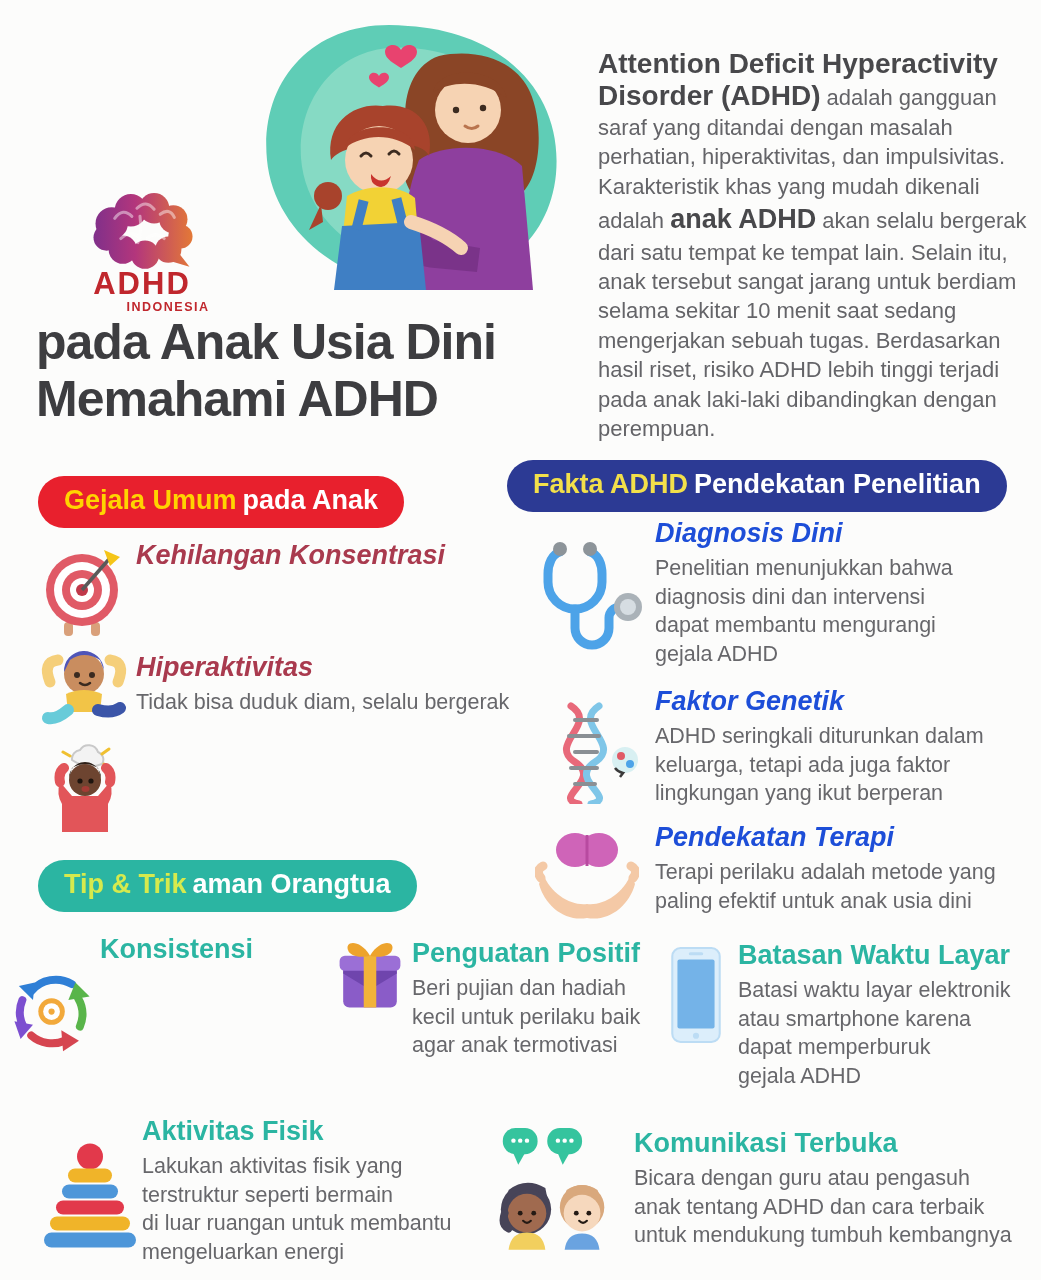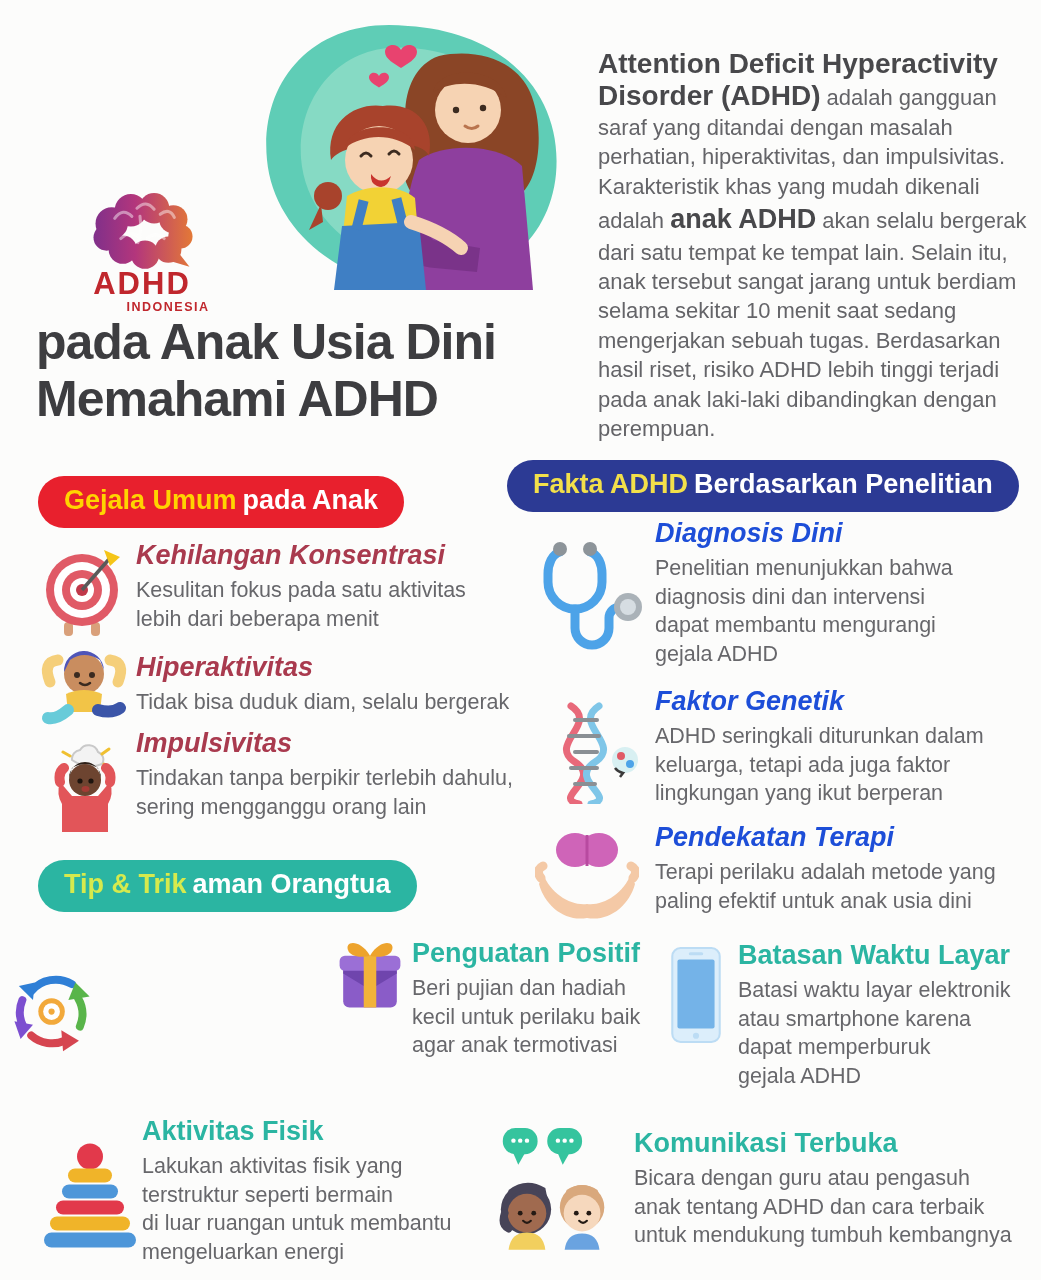--- a/index.html
+++ b/index.html
@@ -135,22 +135,20 @@
         <circle cx="42" cy="42" r="28" fill="#ffffff"></circle>
       <circle cx="42" cy="42" r="20" fill="#e05a66"></circle>
         <circle cx="42" cy="42" r="12" fill="#ffffff"></circle>
       <circle cx="42" cy="42" r="6" fill="#c0394a"></circle>
       <line x1="42" y1="42" x2="70" y2="10" stroke="#5a5a5a" stroke-width="3.5"></line>
       <path d="M64 2 L80 9 L70 18 Z" fill="#f5c518"></path>
     </svg>
   </div>
   <div class="item t-sym" style="left:136px;top:540px;width:400px;">
     <p class="item-title">Kehilangan Konsentrasi</p>
-    <p class="item-desc">Kesulitan fokus pada satu aktivitas
-lebih dari beberapa menit</p>
   </div>
 
   <div class="icon-box" style="left:36px;top:648px;width:96px;height:90px;">
     <svg viewBox="0 0 96 90">
       <path d="M14 34 Q6 14 22 12" stroke="#f5cf7a" stroke-width="11" fill="none" stroke-linecap="round"></path>
       <path d="M82 34 Q90 14 74 12" stroke="#f5cf7a" stroke-width="11" fill="none" stroke-linecap="round"></path>
       <circle cx="48" cy="26" r="20" fill="#c98d5f"></circle>
       <path d="M28 24 A20 20 0 0 1 68 22 L64 12 Q48 2 34 12 Z" fill="#4f55b8"></path>
       <circle cx="41" cy="27" r="3" fill="#3a2a20"></circle>
         <circle cx="56" cy="27" r="3" fill="#3a2a20"></circle>
@@ -171,28 +169,23 @@
       <path d="M24 24 l-6 6 M62 22 l6 6 M28 14 l-7 -4 M60 12 l7 -5" stroke="#f0c030" stroke-width="3" stroke-linecap="round"></path>
       <circle cx="43" cy="38" r="16" fill="#6d4430"></circle>
       <path d="M27 36 A16 16 0 0 1 59 36 L56 26 Q43 18 30 26 Z" fill="#2e2018"></path>
       <circle cx="38" cy="39" r="2.6" fill="#1e140e"></circle>
         <circle cx="49" cy="39" r="2.6" fill="#1e140e"></circle>
       <ellipse cx="43.5" cy="47" rx="4" ry="3" fill="#a33b35"></ellipse>
       <path d="M20 90 L20 62 Q14 52 18 40 L30 54 L56 54 L68 40 Q72 52 66 62 L66 90 Z" fill="#e25559"></path>
       <path d="M18 40 Q16 30 22 26 M68 40 Q70 30 64 26" stroke="#e25559" stroke-width="10" fill="none" stroke-linecap="round"></path>
     </svg>
   </div>
-  <div class="item t-sym" style="left:136px;top:728px;width:460px;">
-    <p class="item-title">Impulsivitas</p>
-    <p class="item-desc">Tindakan tanpa berpikir terlebih dahulu,
-sering mengganggu orang lain</p>
-  </div>
 
   <div class="banner banner-facts">
-    <span class="hl">Fakta ADHD</span><span>Berdasarkan Penelitian</span>
+    <span class="hl">Fakta ADHD</span><span>Pendekatan Penelitian</span>
   </div>
 
   <div class="icon-box" style="left:530px;top:536px;width:112px;height:132px;">
     <svg viewBox="0 0 112 132">
       <path d="M30 16 C22 18 18 28 18 38 L18 46 a27 27 0 0 0 54 0 L72 38 C72 28 68 18 60 16" fill="none" stroke="#4da3e8" stroke-width="9" stroke-linecap="round"></path>
       <circle cx="30" cy="13" r="7" fill="#8d9499"></circle>
         <circle cx="60" cy="13" r="7" fill="#8d9499"></circle>
       <path d="M45 73 L45 92 a17 17 0 0 0 34 0 L79 82 a11 11 0 0 1 11 -11 L93 71" fill="none" stroke="#4da3e8" stroke-width="9" stroke-linecap="round"></path>
       <circle cx="98" cy="71" r="14" fill="#aab2b8"></circle>
         <circle cx="98" cy="71" r="8" fill="#d6dde2"></circle>
@@ -260,20 +253,21 @@
       <path d="M24 74 A36 36 0 0 0 62 80" fill="none" stroke="#d64550" stroke-width="9" stroke-linecap="round"></path>
       <polygon points="58,68 78,80 60,92" fill="#d64550"></polygon>
       <path d="M79 64 A36 36 0 0 0 77 32" fill="none" stroke="#59b54a" stroke-width="9" stroke-linecap="round"></path>
       <polygon points="66,34 74,14 90,30" fill="#59b54a"></polygon>
       <circle cx="47" cy="47" r="15" fill="#f2a93b"></circle>
         <circle cx="47" cy="47" r="9.5" fill="#ffffff"></circle>
         <circle cx="47" cy="47" r="3.5" fill="#f2a93b"></circle>
     </svg>
   </div>
   <div class="item t-tip" style="left:100px;top:934px;width:260px;">
+    <p class="item-title">Konsistensi</p>
   </div>
 
   <div class="icon-box" style="left:334px;top:936px;width:72px;height:76px;">
     <svg viewBox="0 0 80 85">
       <rect x="10" y="34" width="60" height="46" rx="7" fill="#8a5cc8"></rect>
       <path d="M10 42 L40 60 L70 42 L70 36 L10 36 Z" fill="#6f45ad"></path>
       <rect x="6" y="22" width="68" height="17" rx="6" fill="#9b6fd6"></rect>
       <rect x="33" y="22" width="14" height="58" fill="#f2b33a"></rect>
       <path d="M40 22 C28 2 10 6 16 17 C20 24 32 24 40 22 Z" fill="#eda32c"></path>
       <path d="M40 22 C52 2 70 6 64 17 C60 24 48 24 40 22 Z" fill="#eda32c"></path>

